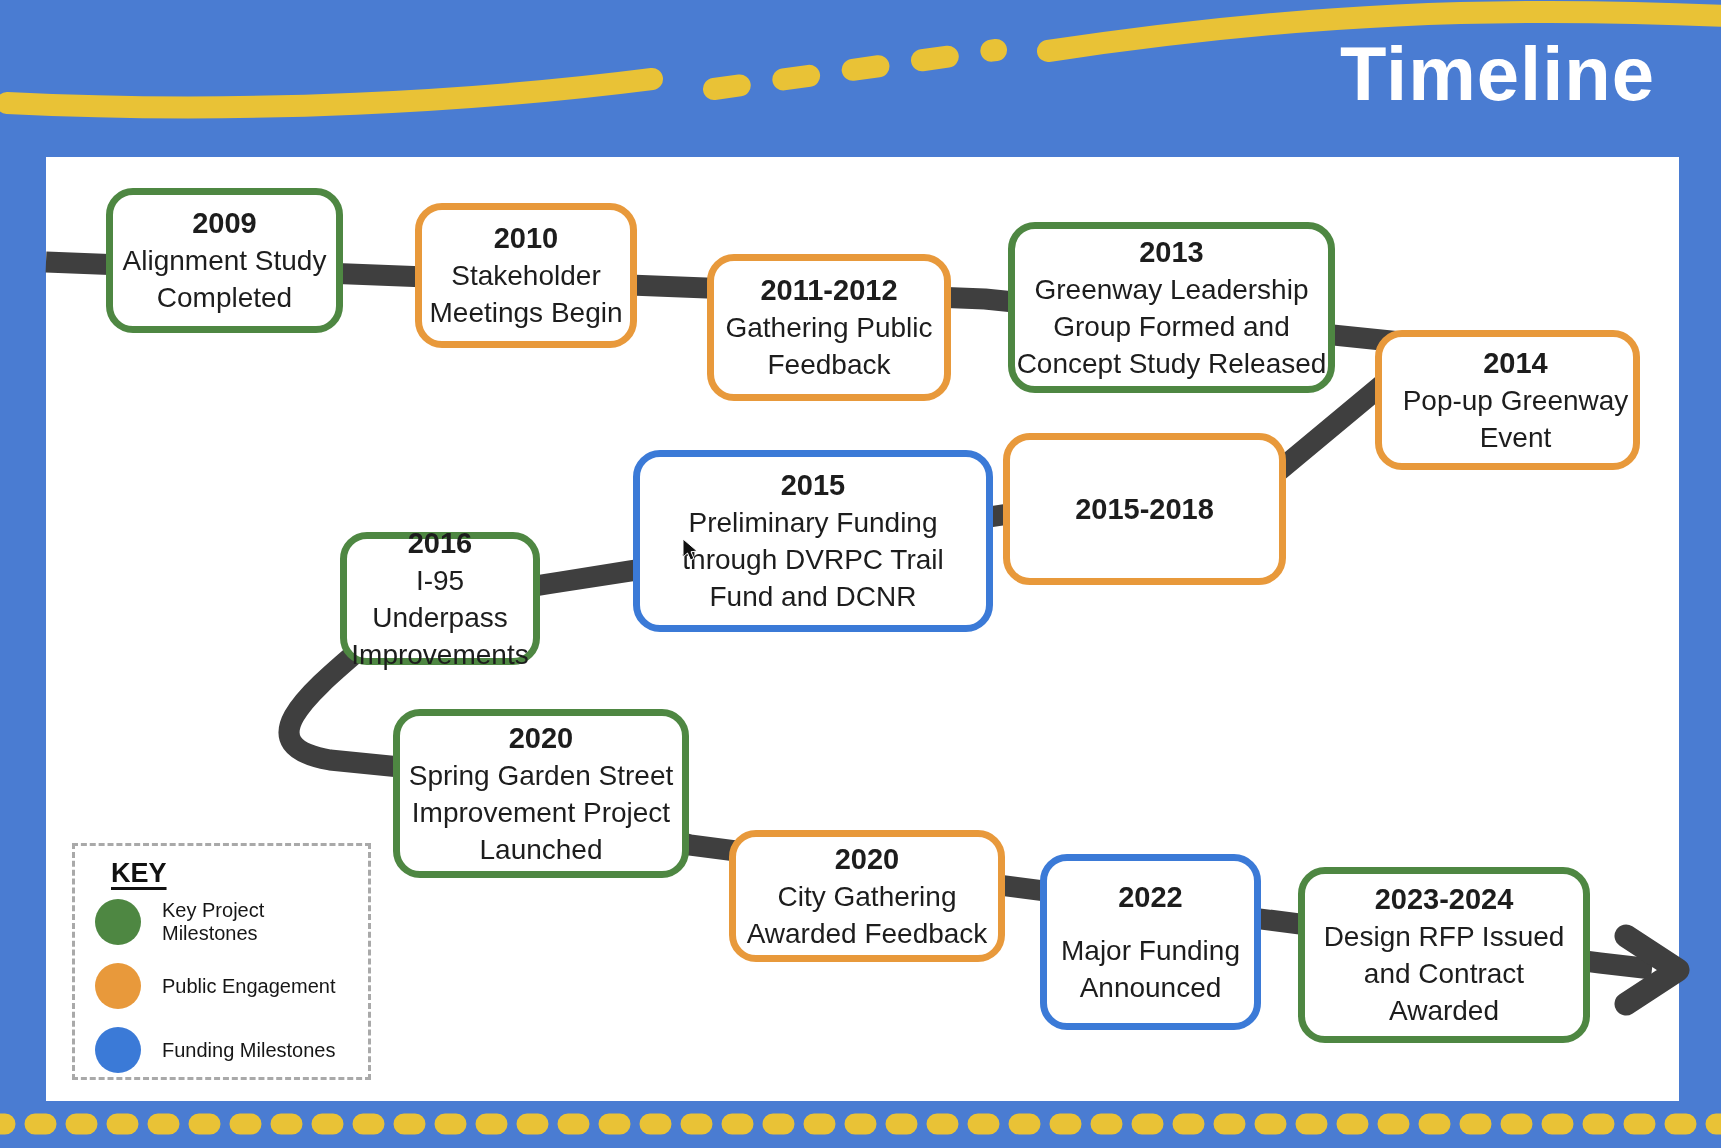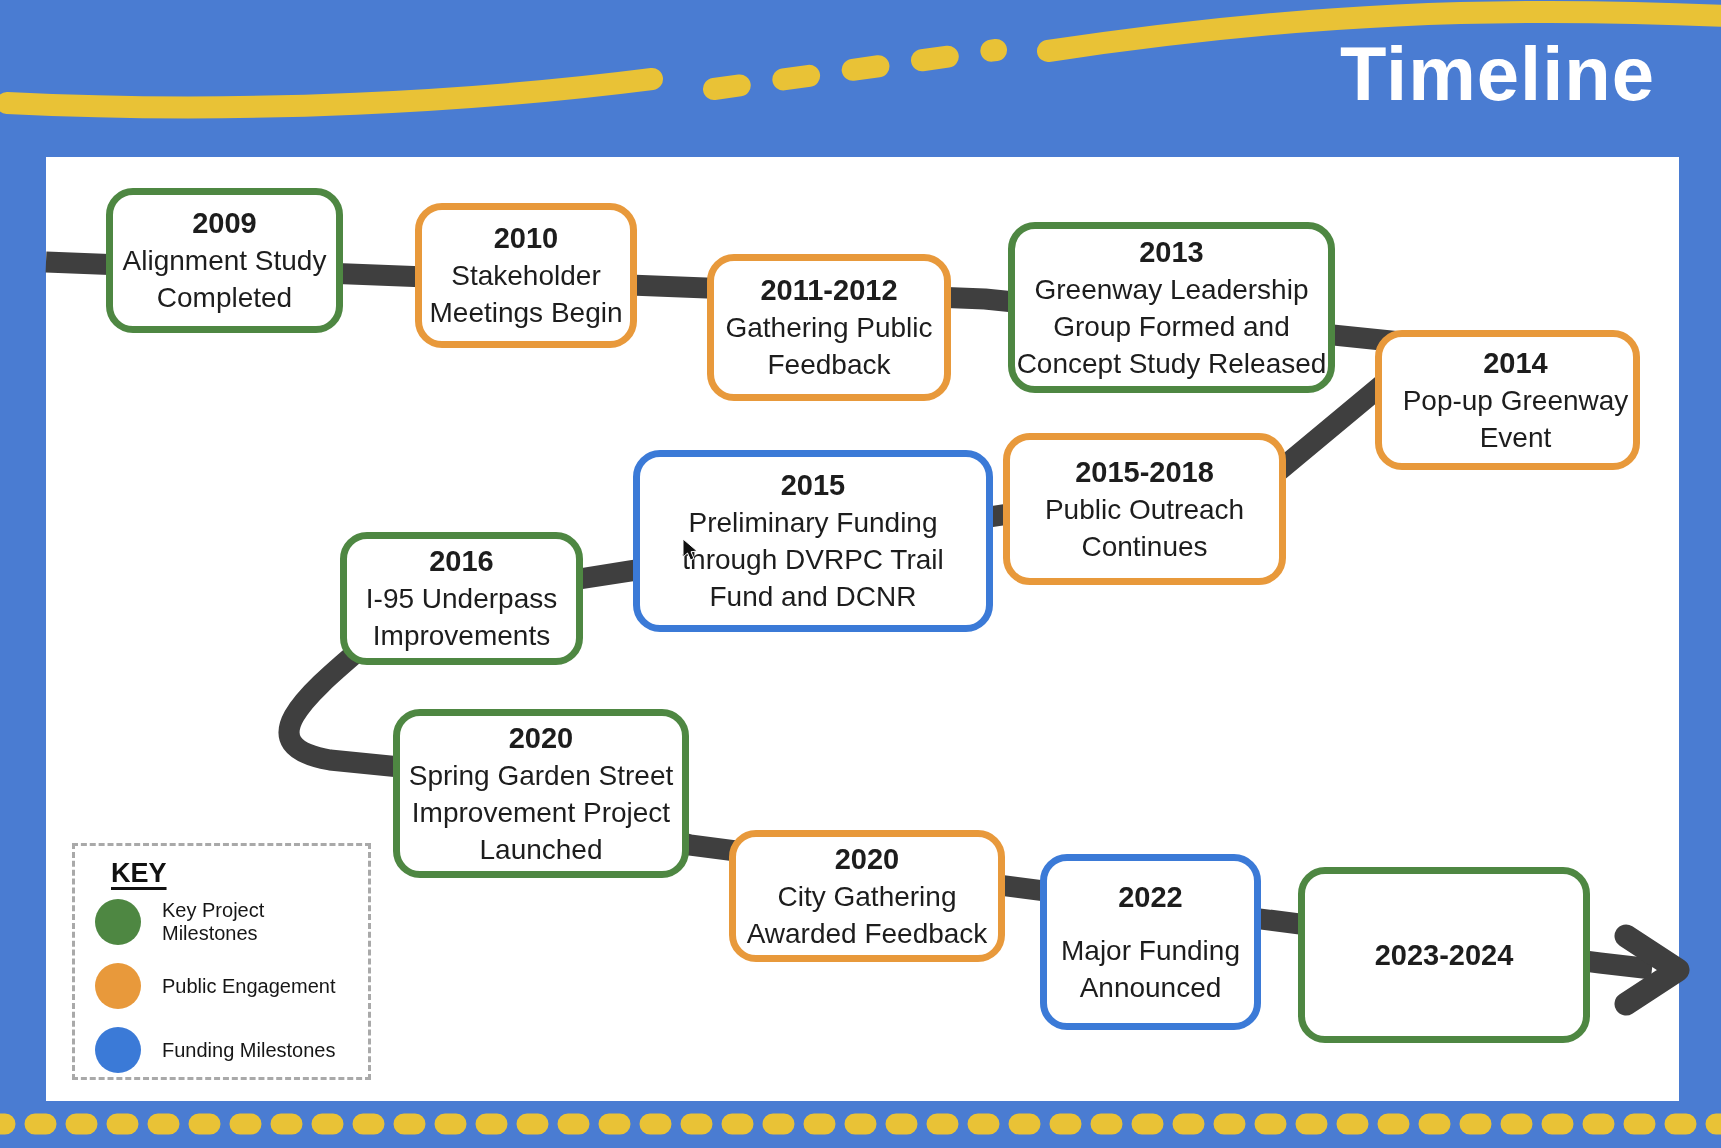--- a/index.html
+++ b/index.html
@@ -115,24 +115,22 @@
 Event</div>
 </div>
 <div class="box t-funding" style="left:633px;top:450px;width:360px;height:182px;">
   <div class="year">2015</div>
   <div class="label">Preliminary Funding
 through DVRPC Trail
 Fund and DCNR</div>
 </div>
 <div class="box t-engagement" style="left:1003px;top:433px;width:283px;height:152px;">
   <div class="year">2015-2018</div>
-  <div class="label">Public Outreach
-Continues</div>
 </div>
-<div class="box t-milestone" style="left:340px;top:532px;width:243px;height:133px;">
+<div class="box t-milestone" style="left:340px;top:532px;width:200px;height:133px;">
   <div class="year">2016</div>
   <div class="label">I-95 Underpass
 Improvements</div>
 </div>
 <div class="box t-milestone" style="left:393px;top:709px;width:296px;height:169px;">
   <div class="year">2020</div>
   <div class="label">Spring Garden Street
 Improvement Project
 Launched</div>
 </div>
@@ -141,20 +139,23 @@
   <div class="label">City Gathering
 Awarded Feedback</div>
 </div>
 <div class="box t-funding" style="left:1040px;top:854px;width:221px;height:176px;gap:16px;">
   <div class="year">2022</div>
   <div class="label">Major Funding
 Announced</div>
 </div>
 <div class="box t-milestone" style="left:1298px;top:867px;width:292px;height:176px;">
   <div class="year">2023-2024</div>
+  <div class="label">Design RFP Issued
+and Contract
+Awarded</div>
 </div>
 
 <div class="key">
   <div class="key-title">KEY</div>
   <div class="key-row">
     <span class="dot t-milestone"></span>
     <span class="key-label">Key Project Milestones</span>
   </div>
   <div class="key-row">
     <span class="dot t-engagement"></span>

